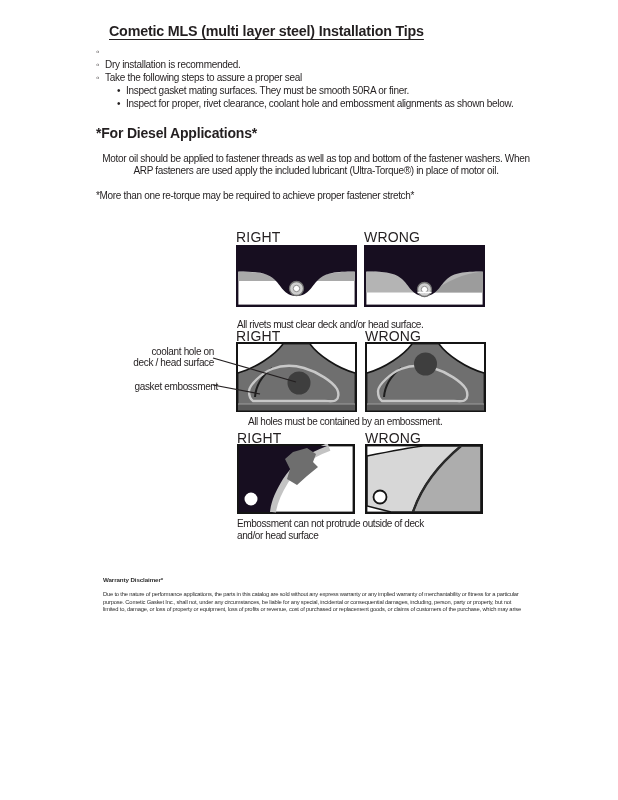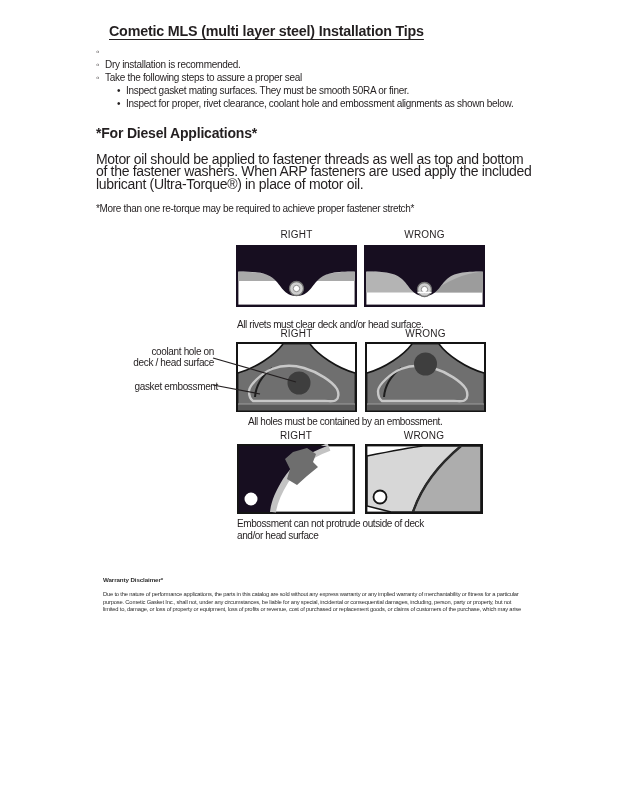--- a/index.html
+++ b/index.html
@@ -11,25 +11,25 @@
   .content{position:absolute;left:96px;top:22px;width:440px;}
   .doc-title{
     display:inline-block;margin:0 0 7px 13px;font-size:14.3px;font-weight:bold;
     letter-spacing:-0.2px;text-decoration:underline;text-underline-offset:3px;
     text-decoration-thickness:1.4px;
   }
   .bullet{display:flex;white-space:nowrap;font-size:10px;letter-spacing:-0.3px;line-height:12.9px;}
   .bullet .mk{width:9px;flex:0 0 9px;text-align:left;}
   .bullet.sub{margin-left:21px;}
   .diesel-h{margin:14px 0 12px 0;font-size:14px;font-weight:bold;letter-spacing:-0.2px;}
-  .para{margin:6px 0 0 0;font-size:14px;letter-spacing:-0.32px;line-height:12.9px;}
+  .para{margin:6px 0 0 0;font-size:10px;letter-spacing:-0.32px;line-height:12.9px;text-align:center;}
   .para.gap{margin-top:11px;}
   .note{margin-top:12px;font-size:10px;letter-spacing:-0.32px;}
   
-  .fig-h{position:absolute;font-size:10px;letter-spacing:0.2px;text-align:center;}
+  .fig-h{position:absolute;font-size:14px;letter-spacing:0.2px;}
   .fig-box{position:absolute;}
   .fig-cap{position:absolute;font-size:10px;letter-spacing:-0.4px;line-height:12px;}
   .fig-label{position:absolute;font-size:10px;letter-spacing:-0.35px;line-height:11px;text-align:right;}
   
   .warranty{position:absolute;left:103px;top:576px;width:424px;color:#2e2e2e;}
   .warranty h3{margin:0 0 8px 0;font-size:6.2px;font-weight:bold;letter-spacing:-0.1px;}
   .warranty p{margin:0 0 7px 0;font-size:5.8px;line-height:7.5px;letter-spacing:-0.2px;white-space:pre-line;}
   
   .doc-code{position:absolute;left:387px;top:760px;font-size:17px;letter-spacing:0.2px;color:#1d4ed8;}
 </style>

